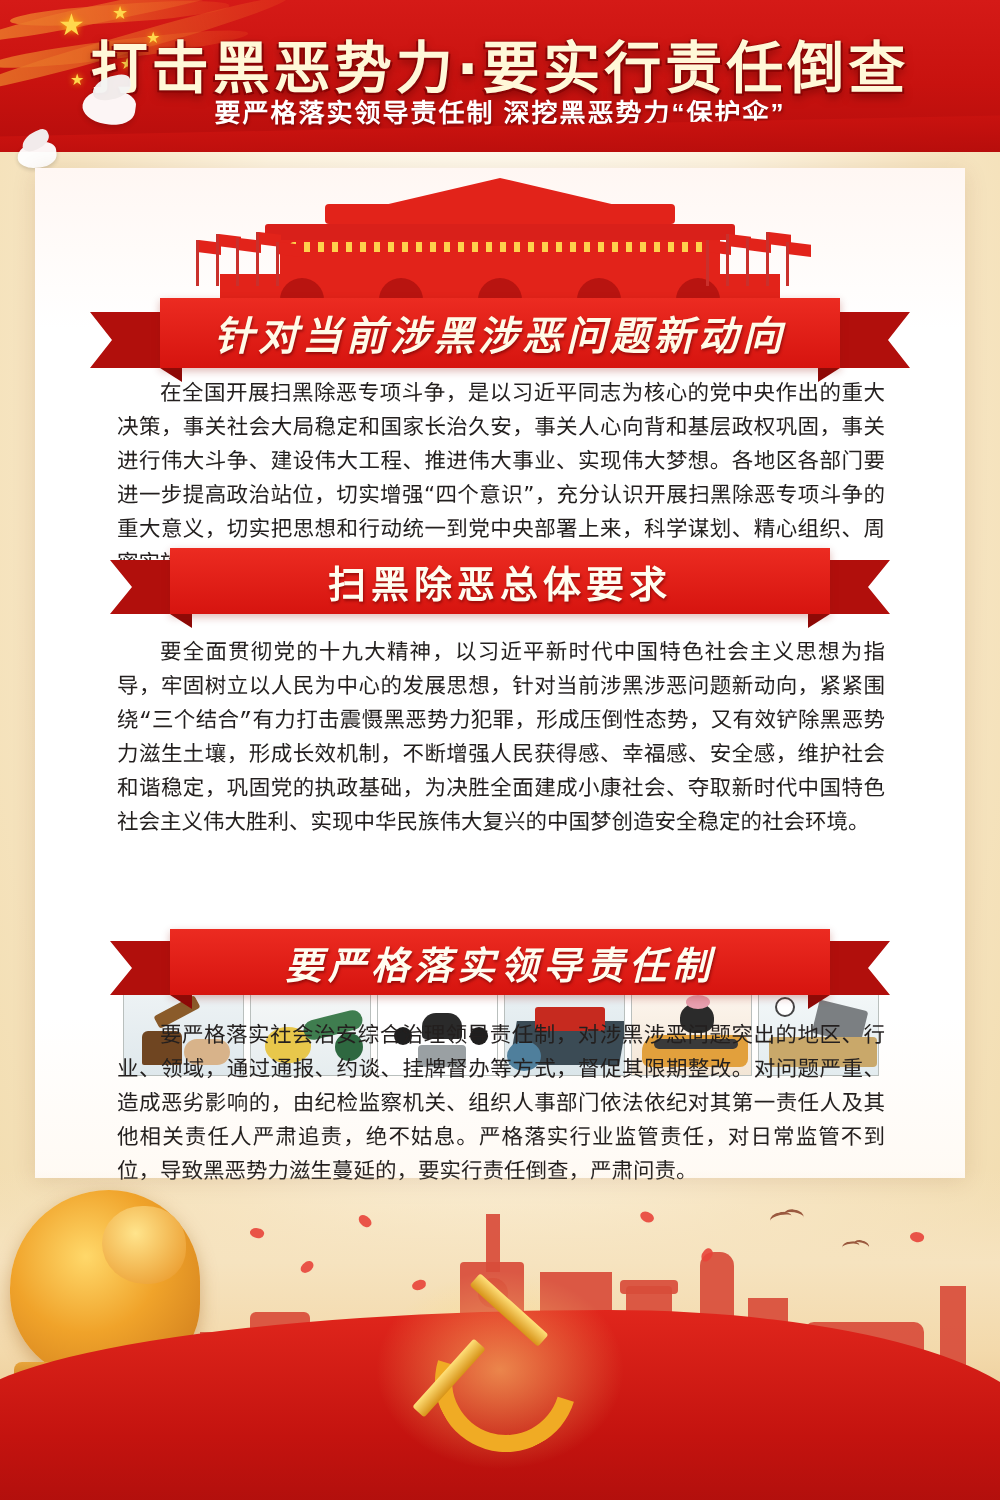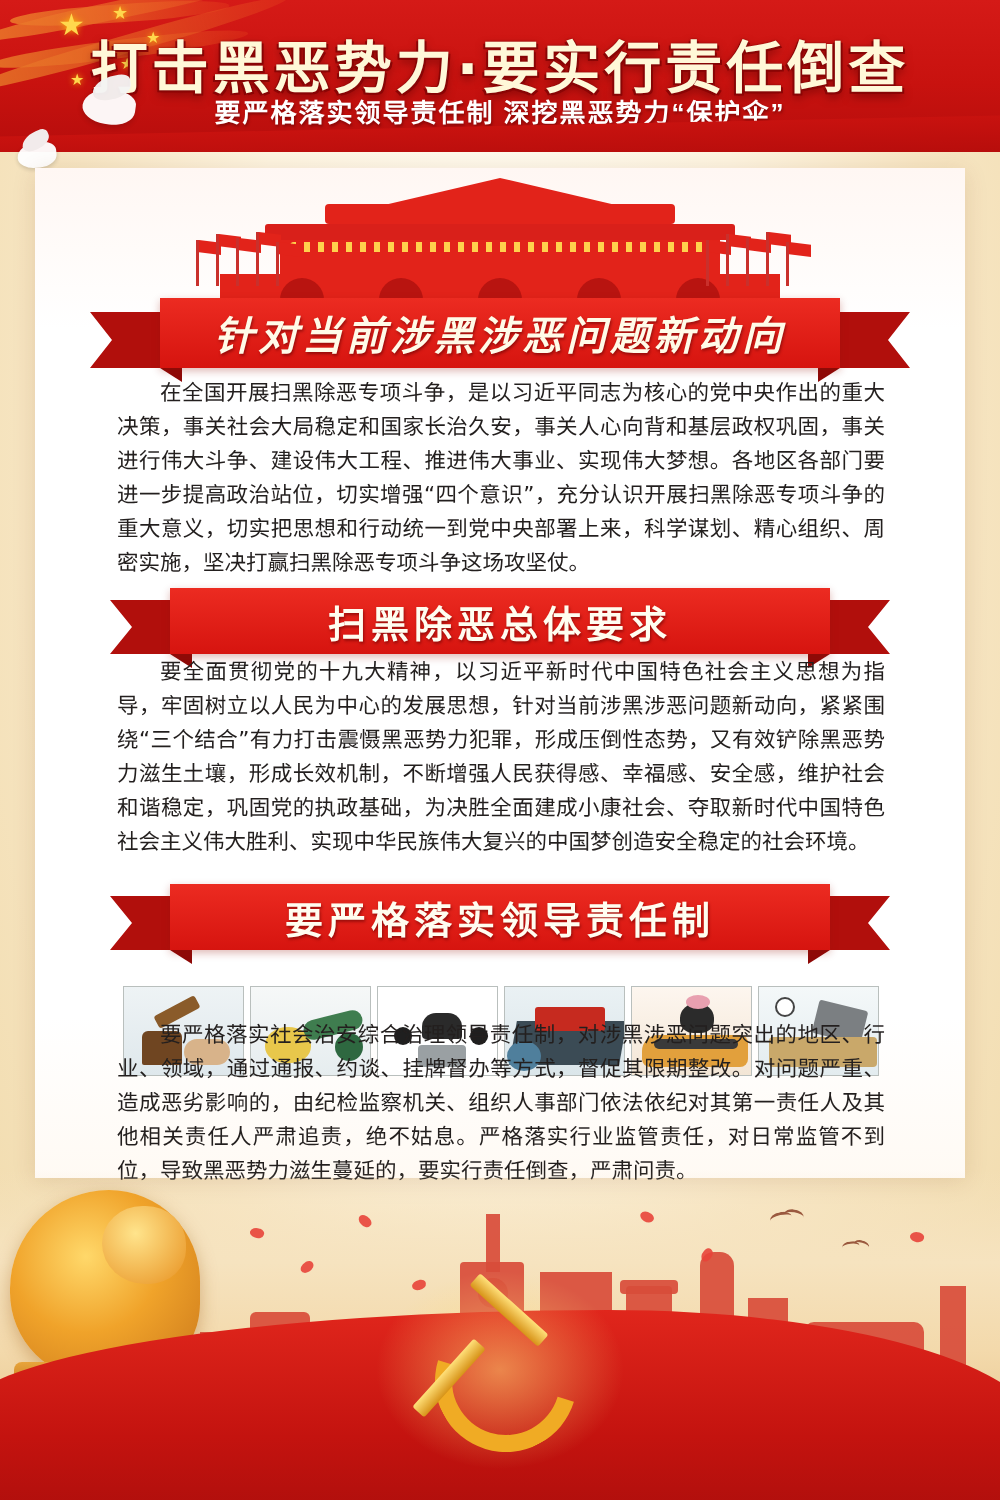--- a/index.html
+++ b/index.html
@@ -508,31 +508,31 @@
       <div class="tail r"></div>
       <div class="fold l"></div>
       <div class="fold r"></div>
       <div class="body">
         <span class="text">针对当前涉黑涉恶问题新动向</span>
       </div>
     </div>
 
     <div class="para" style="top:208px;">在全国开展扫黑除恶专项斗争，是以习近平同志为核心的党中央作出的重大决策，事关社会大局稳定和国家长治久安，事关人心向背和基层政权巩固，事关进行伟大斗争、建设伟大工程、推进伟大事业、实现伟大梦想。各地区各部门要进一步提高政治站位，切实增强“四个意识”，充分认识开展扫黑除恶专项斗争的重大意义，切实把思想和行动统一到党中央部署上来，科学谋划、精心组织、周密实施，坚决打赢扫黑除恶专项斗争这场攻坚仗。</div>
 
-    <div class="ribbon" style="top:380px;margin-top:40px;">
+    <div class="ribbon" style="top:380px;">
       <div class="tail l"></div>
       <div class="tail r"></div>
       <div class="fold l"></div>
       <div class="fold r"></div>
       <div class="body">
         <span class="text">扫黑除恶总体要求</span>
       </div>
     </div>
 
-    <div class="para" style="top:487px;">要全面贯彻党的十九大精神，以习近平新时代中国特色社会主义思想为指导，牢固树立以人民为中心的发展思想，针对当前涉黑涉恶问题新动向，紧紧围绕“三个结合”有力打击震慑黑恶势力犯罪，形成压倒性态势，又有效铲除黑恶势力滋生土壤，形成长效机制，不断增强人民获得感、幸福感、安全感，维护社会和谐稳定，巩固党的执政基础，为决胜全面建成小康社会、夺取新时代中国特色社会主义伟大胜利、实现中华民族伟大复兴的中国梦创造安全稳定的社会环境。</div>
+    <div class="para" style="top:468px;font-family:Liberation Mono, monospace;">要全面贯彻党的十九大精神，以习近平新时代中国特色社会主义思想为指导，牢固树立以人民为中心的发展思想，针对当前涉黑涉恶问题新动向，紧紧围绕“三个结合”有力打击震慑黑恶势力犯罪，形成压倒性态势，又有效铲除黑恶势力滋生土壤，形成长效机制，不断增强人民获得感、幸福感、安全感，维护社会和谐稳定，巩固党的执政基础，为决胜全面建成小康社会、夺取新时代中国特色社会主义伟大胜利、实现中华民族伟大复兴的中国梦创造安全稳定的社会环境。</div>
 
     <div class="comics">
       <div class="comic c1">
         <div class="sky"></div>
         <div class="blob b1"></div>
           <div class="blob b2"></div>
           <div class="blob b3"></div>
       </div>
       <div class="comic c2">
         <div class="sky"></div>
@@ -561,21 +561,21 @@
           <div class="blob b4"></div>
       </div>
       <div class="comic c6">
         <div class="sky"></div>
         <div class="blob b1"></div>
           <div class="blob b2"></div>
           <div class="blob b3"></div>
       </div>
     </div>
 
-    <div class="ribbon" style="top:716px;">
+    <div class="ribbon" style="top:761px;font-style:italic;">
       <div class="tail l"></div>
       <div class="tail r"></div>
       <div class="fold l"></div>
       <div class="fold r"></div>
       <div class="body">
         <span class="text">要严格落实领导责任制</span>
       </div>
     </div>
 
     <div class="para" style="top:850px;">要严格落实社会治安综合治理领导责任制，对涉黑涉恶问题突出的地区、行业、领域，通过通报、约谈、挂牌督办等方式，督促其限期整改。对问题严重、造成恶劣影响的，由纪检监察机关、组织人事部门依法依纪对其第一责任人及其他相关责任人严肃追责，绝不姑息。严格落实行业监管责任，对日常监管不到位，导致黑恶势力滋生蔓延的，要实行责任倒查，严肃问责。</div>

